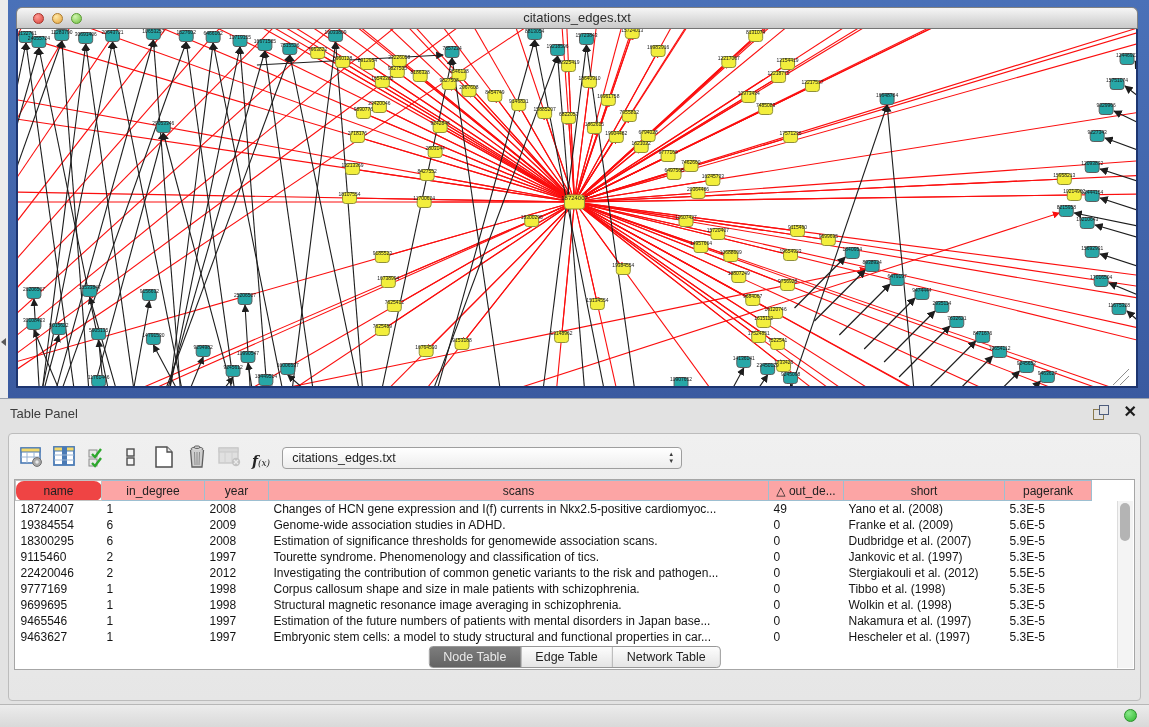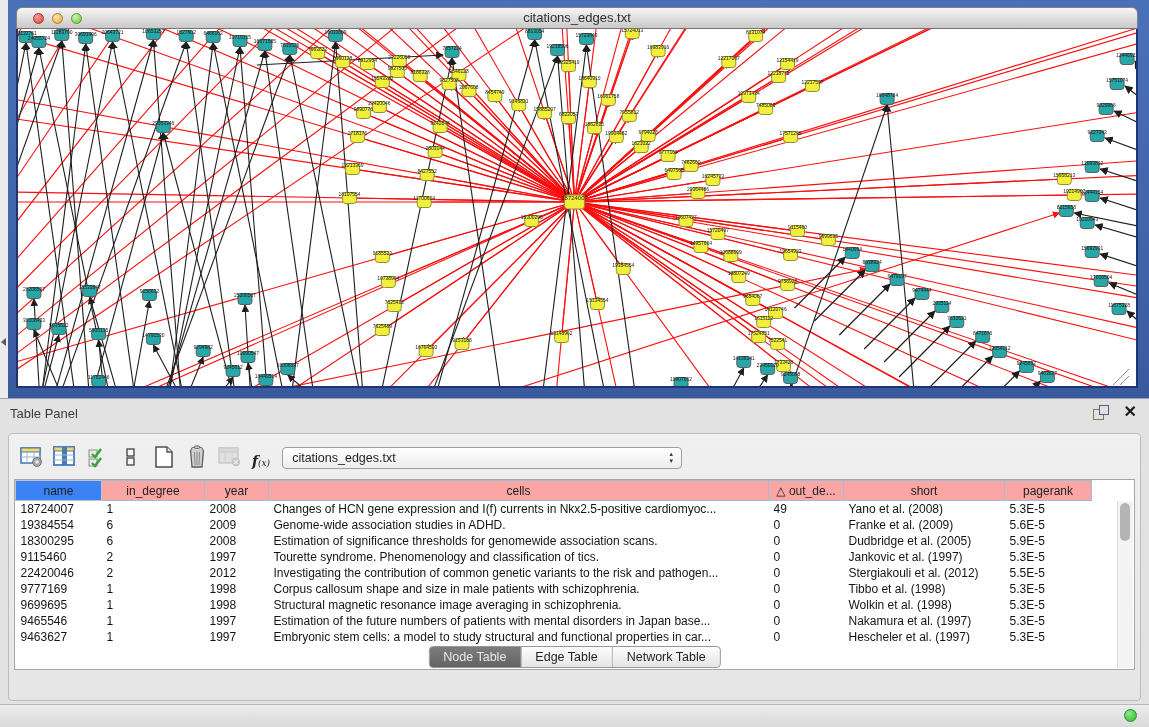--- a/index.html
+++ b/index.html
@@ -49,21 +49,21 @@
                  background:linear-gradient(#ffffff,#ededed);position:relative;
                  font-size:12.5px;color:#1e1e1e;line-height:21px;padding-left:9px;box-sizing:border-box;}
   #chooser-arrows{position:absolute;right:7px;top:3px;font-size:6px;line-height:7px;color:#3c3c3c;text-align:center;}
 
   
   #table-wrap{position:absolute;left:5px;right:5px;top:45px;height:189px;
               background:#ffffff;border:1px solid #a6a6a6;overflow:hidden;}
   table{border-collapse:collapse;table-layout:fixed;}
   th{height:19px;background:#fca5a5;border:1px solid #9dbfd1;font-weight:normal;
      font-size:12px;color:#222;padding:0;white-space:nowrap;overflow:hidden;}
-  th.plainhead{background:#3b82f6;border-color:#c2c2c2;}
+  th.plainhead{background:#ef4444;border-color:#c2c2c2;border-radius:8px;}
   th.fillhead{background:#ffffff;border:none;}
   td{height:16px;font-size:12px;color:#141414;padding:0 5px;white-space:nowrap;
      overflow:hidden;vertical-align:middle;}
   #vscroll{position:absolute;right:1px;top:21px;bottom:1px;width:15px;
            background:#f4f4f4;border-left:1px solid #dcdcdc;}
   #vthumb{position:absolute;left:2px;top:2px;width:10px;height:38px;background:#b4b4b4;border-radius:6px;}
 
   
   #tabs{position:absolute;left:50%;transform:translateX(-50%);bottom:32px;display:flex;
         border:1px solid #979797;border-radius:4px;overflow:hidden;
@@ -710,21 +710,21 @@
           <col style="width:75px">
             <col style="width:161px">
             <col style="width:87px">
             <col style="width:40px">
         </colgroup>
         <thead>
             <tr id="head-row">
               <th class="plainhead">name</th>
               <th>in_degree</th>
               <th>year</th>
-              <th>cells</th>
+              <th>scans</th>
               <th>△ out_de...</th>
               <th>short</th>
               <th>pagerank</th>
               <th class="fillhead"></th>
             </tr>
           </thead>
         <tbody id="body-rows">
             <tr>
               <td>18724007</td>
               <td>1</td>
@@ -744,21 +744,21 @@
               <td>Franke et al. (2009)</td>
               <td>5.6E-5</td>
               <td></td>
             </tr>
             <tr>
               <td>18300295</td>
               <td>6</td>
               <td>2008</td>
               <td>Estimation of significance thresholds for genomewide association scans.</td>
               <td>0</td>
-              <td>Dudbridge et al. (2005)</td>
+              <td>Dudbridge et al. (2007)</td>
               <td>5.9E-5</td>
               <td></td>
             </tr>
             <tr>
               <td>9115460</td>
               <td>2</td>
               <td>1997</td>
               <td>Tourette syndrome. Phenomenology and classification of tics.</td>
               <td>0</td>
               <td>Jankovic et al. (1997)</td>

